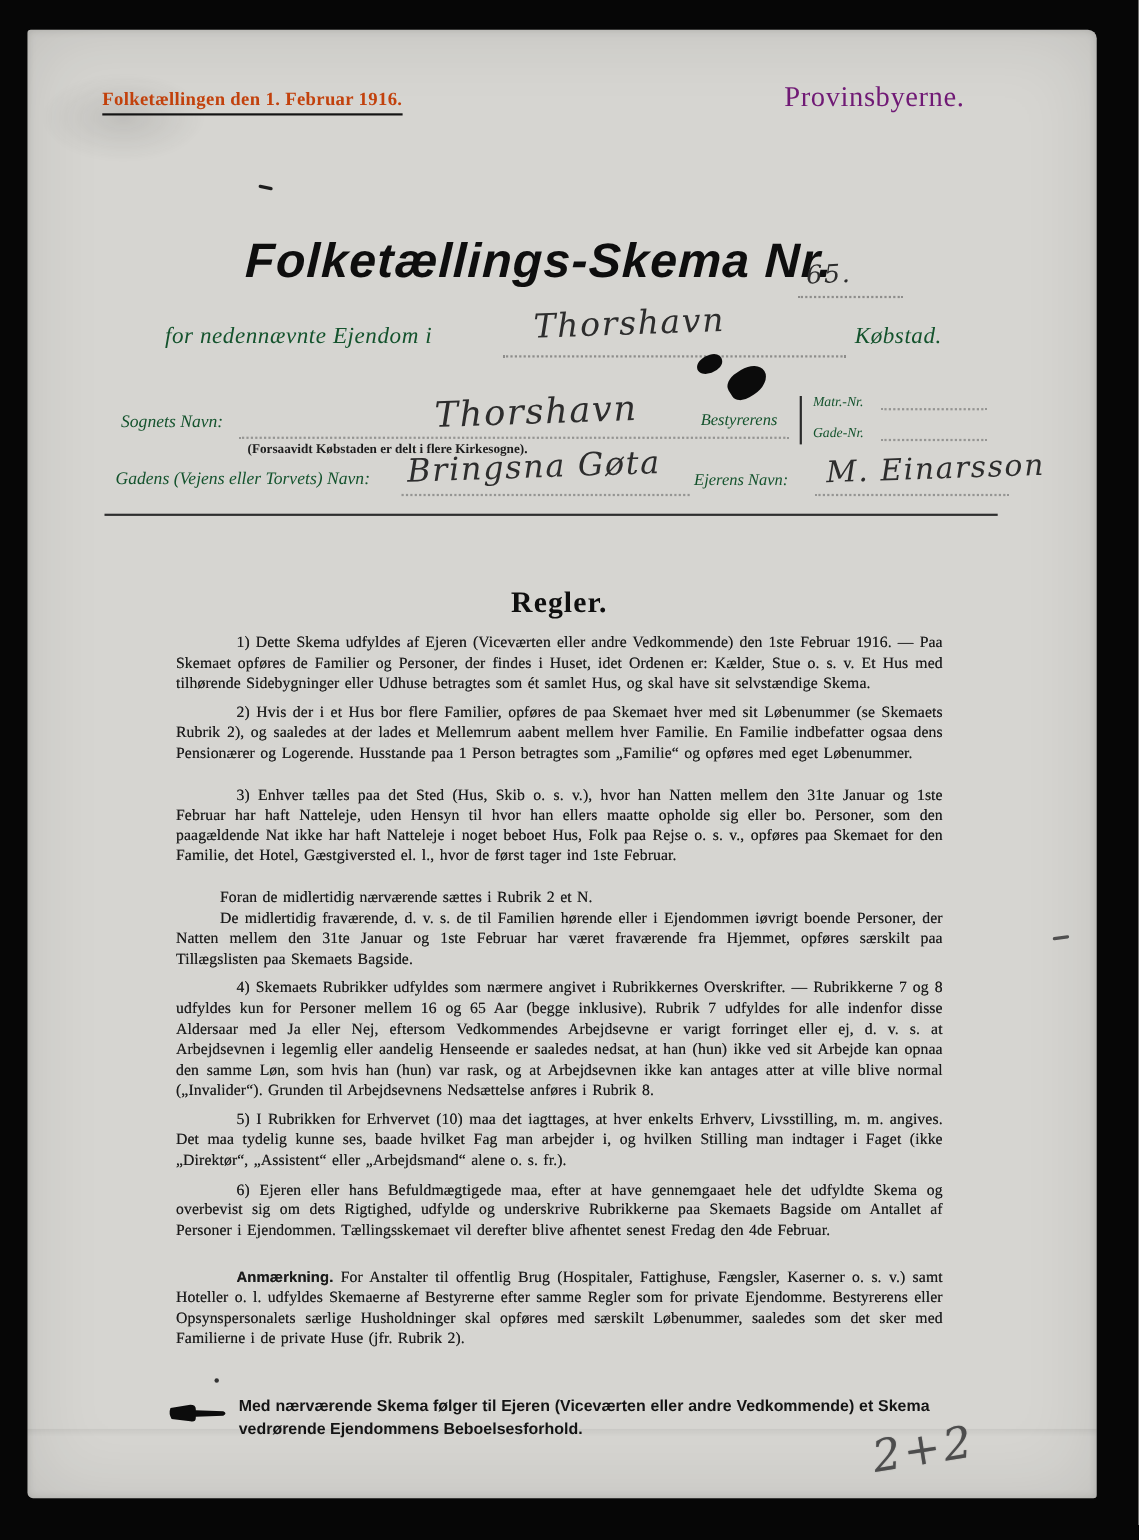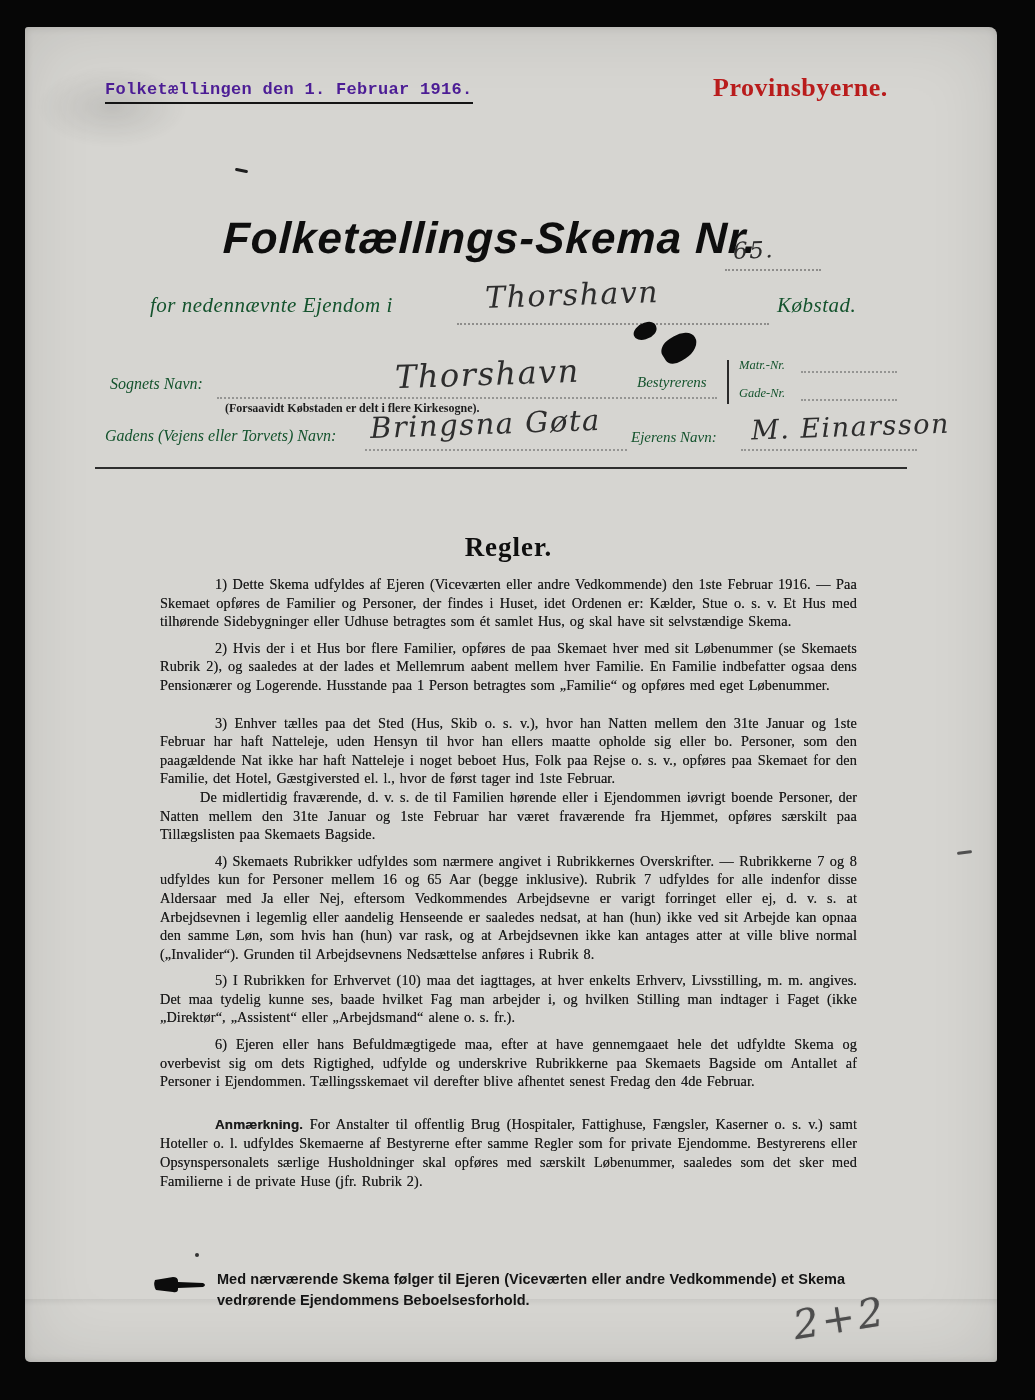--- a/index.html
+++ b/index.html
@@ -13,29 +13,29 @@
   
   .paper{
     position:absolute;left:25px;top:27px;width:972px;height:1335px;
     background:#d6d5d1;
     border-radius:3px 8px 3px 5px;
     box-shadow:inset 0 0 70px rgba(0,0,0,0.10), inset 0 0 8px rgba(0,0,0,0.14);
   }
   .paper *{position:absolute;}
   
   .hdr-left{
-    left:80px;top:53px;
-    font-family:Liberation Mono, monospace;
-    font-weight:bold;font-size:17px;letter-spacing:.3px;color:#4c1d95;
+    left:68px;top:53px;
+    font-family:Liberation Serif, serif;
+    font-weight:bold;font-size:17px;letter-spacing:.3px;color:#c2410c;
     border-bottom:2px solid #141414;padding-bottom:3px;
   }
   .hdr-right{
     left:688px;top:46px;
     font-family:"Liberation Serif",serif;
-    font-weight:bold;font-size:26px;letter-spacing:.5px;color:#b91c1c;
+    font-weight:normal;font-size:26px;letter-spacing:.5px;color:#701a75;
   }
   
   .title{
     left:198px;top:186px;
     font-family:"Liberation Sans",sans-serif;
     font-style:italic;font-weight:bold;
     font-size:44px;letter-spacing:1px;color:#0e0e0e;
     transform:skewX(-2deg);
   }
   .title-number{
@@ -171,20 +171,21 @@
   <div class="owner-value hand">M. Einarsson</div>
   <div class="owner-leader"></div>
 
   <div class="rule-hr"></div>
 
   <div class="rules">
     <span class="rules-heading">Regler.</span>
     <p class="para">1) Dette Skema udfyldes af Ejeren (Viceværten eller andre Vedkommende) den 1ste Februar 1916. — Paa Skemaet opføres de Familier og Personer, der findes i Huset, idet Ordenen er: Kælder, Stue o. s. v. Et Hus med tilhørende Sidebygninger eller Udhuse betragtes som ét samlet Hus, og skal have sit selvstændige Skema.</p>
     <p class="para">2) Hvis der i et Hus bor flere Familier, opføres de paa Skemaet hver med sit Løbenummer (se Skemaets Rubrik 2), og saaledes at der lades et Mellemrum aabent mellem hver Familie. En Familie indbefatter ogsaa dens Pensionærer og Logerende. Husstande paa 1 Person betragtes som „Familie“ og opføres med eget Løbenummer.</p>
     <p class="para tight">3) Enhver tælles paa det Sted (Hus, Skib o. s. v.), hvor han Natten mellem den 31te Januar og 1ste Februar har haft Natteleje, uden Hensyn til hvor han ellers maatte opholde sig eller bo. Personer, som den paagældende Nat ikke har haft Natteleje i noget beboet Hus, Folk paa Rejse o. s. v., opføres paa Skemaet for den Familie, det Hotel, Gæstgiversted el. l., hvor de først tager ind 1ste Februar.</p>
+    <p class="para tight sub">Foran de midlertidig nærværende sættes i Rubrik 2 et N.</p>
     <p class="para sub">De midlertidig fraværende, d. v. s. de til Familien hørende eller i Ejendommen iøvrigt boende Personer, der Natten mellem den 31te Januar og 1ste Februar har været fraværende fra Hjemmet, opføres særskilt paa Tillægslisten paa Skemaets Bagside.</p>
     <p class="para">4) Skemaets Rubrikker udfyldes som nærmere angivet i Rubrikkernes Overskrifter. — Rubrikkerne 7 og 8 udfyldes kun for Personer mellem 16 og 65 Aar (begge inklusive). Rubrik 7 udfyldes for alle indenfor disse Aldersaar med Ja eller Nej, eftersom Vedkommendes Arbejdsevne er varigt forringet eller ej, d. v. s. at Arbejdsevnen i legemlig eller aandelig Henseende er saaledes nedsat, at han (hun) ikke ved sit Arbejde kan opnaa den samme Løn, som hvis han (hun) var rask, og at Arbejdsevnen ikke kan antages atter at ville blive normal („Invalider“). Grunden til Arbejdsevnens Nedsættelse anføres i Rubrik 8.</p>
     <p class="para">5) I Rubrikken for Erhvervet (10) maa det iagttages, at hver enkelts Erhverv, Livsstilling, m. m. angives. Det maa tydelig kunne ses, baade hvilket Fag man arbejder i, og hvilken Stilling man indtager i Faget (ikke „Direktør“, „Assistent“ eller „Arbejdsmand“ alene o. s. fr.).</p>
     <p class="para">6) Ejeren eller hans Befuldmægtigede maa, efter at have gennemgaaet hele det udfyldte Skema og overbevist sig om dets Rigtighed, udfylde og underskrive Rubrikkerne paa Skemaets Bagside om Antallet af Personer i Ejendommen. Tællingsskemaet vil derefter blive afhentet senest Fredag den 4de Februar.</p>
     <p class="para remark"><span class="remark-label">Anmærkning.</span> <span>For Anstalter til offentlig Brug (Hospitaler, Fattighuse, Fængsler, Kaserner o. s. v.) samt Hoteller o. l. udfyldes Skemaerne af Bestyrerne efter samme Regler som for private Ejendomme. Bestyrerens eller Opsynspersonalets særlige Husholdninger skal opføres med særskilt Løbenummer, saaledes som det sker med Familierne i de private Huse (jfr. Rubrik 2).</span></p>
   </div>
 
   <div class="speck-dot"></div>
   <div class="speck-right"></div>
 

